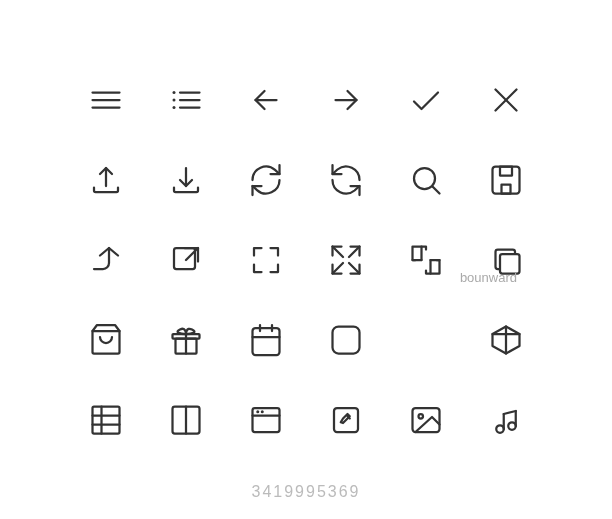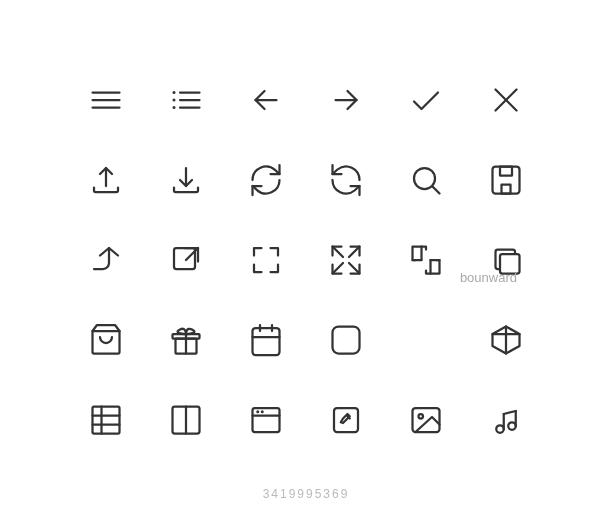--- a/index.html
+++ b/index.html
@@ -261,13 +261,13 @@
       <line x1="10.5" y1="18" x2="10.5" y2="8"></line>
       <line x1="18.5" y1="16" x2="18.5" y2="6"></line>
       <line x1="10.5" y1="8" x2="18.5" y2="6"></line>
     </svg>
   </div>
 
 </div>
 
 <div style="position:absolute; top:270px; right:95px; font-size:13px; color:#aaaaaa; font-family:Arial,sans-serif;">bounward</div>
 
-<div style="position:absolute; bottom:18px; left:50%; transform:translateX(-50%); font-size:12px; color:#bbbbbb; font-family:Arial,sans-serif; letter-spacing:2px;">3419995369</div>
+<div style="position:absolute; bottom:18px; left:50%; transform:translateX(-50%); font-size:16px; color:#bbbbbb; font-family:Arial,sans-serif; letter-spacing:2px;">3419995369</div>
 
 </body></html>

